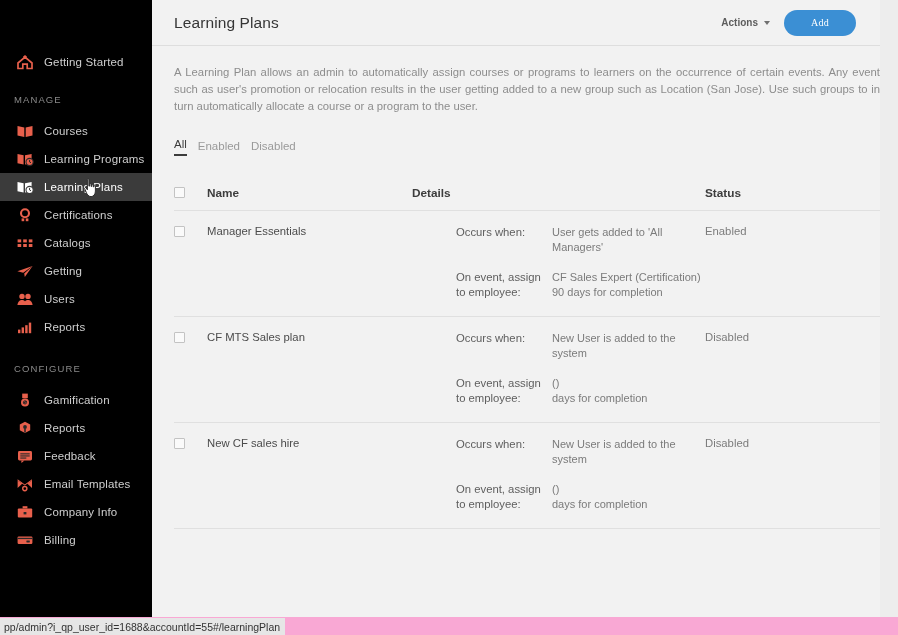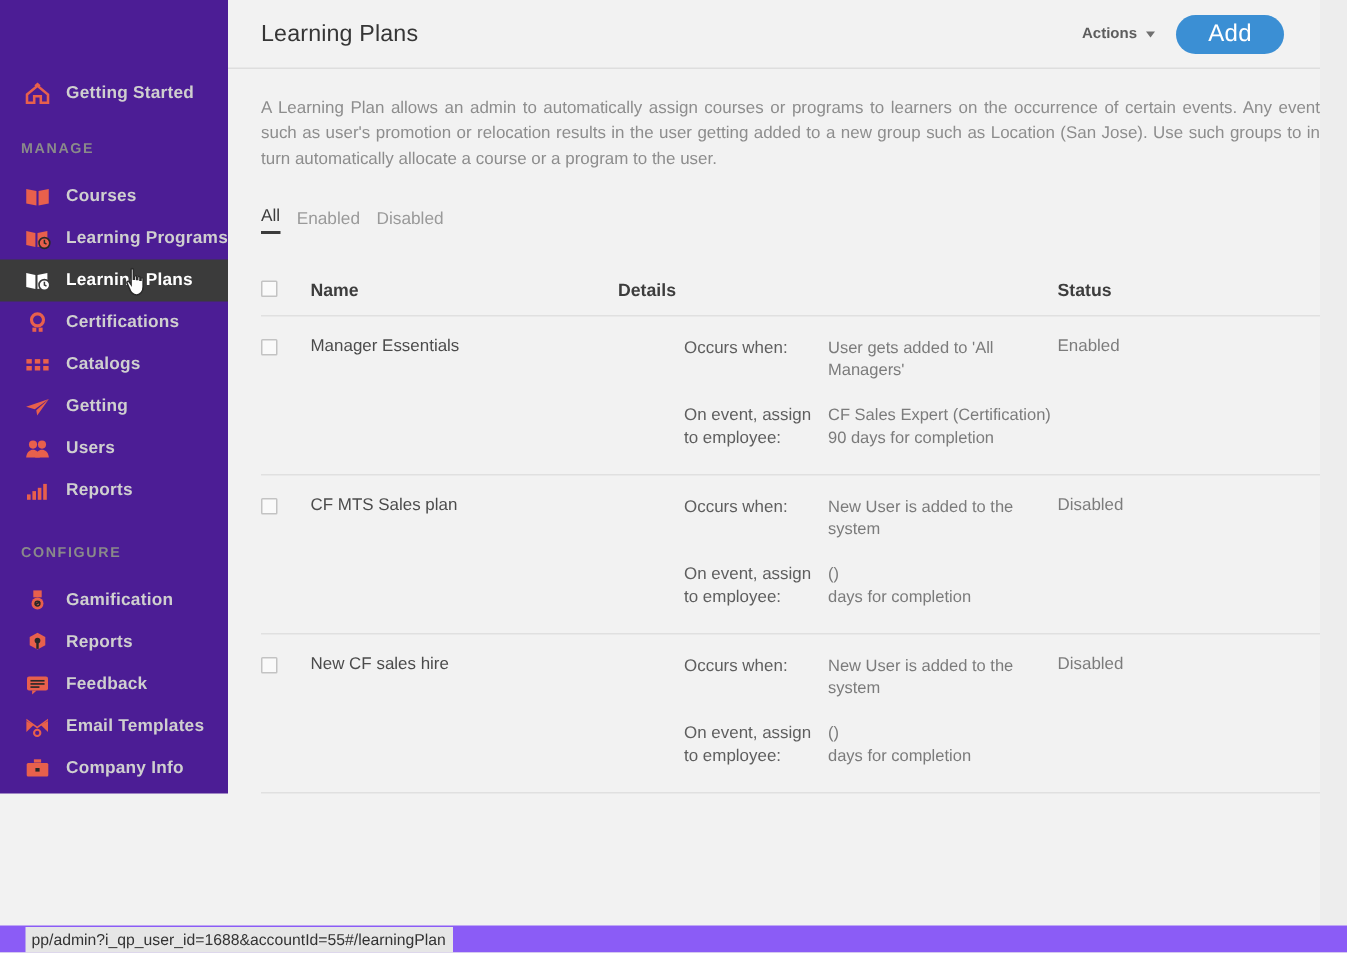--- a/index.html
+++ b/index.html
@@ -14,24 +14,23 @@
   #app {
     position: relative;
     width: 898px; height: 635px;
     background: #f2f2f2;
   }
 
   
   #sidebar {
     position: absolute;
     left: 0; top: 0;
-    width: 152px; height: 529px;
-    background: #4c1d95;
+    width: 152px; height: 617px;
+    background: #000000;
     overflow: hidden;
-    font-weight: bold;
   }
   .nav-item {
     position: relative;
     display: flex;
     align-items: center;
     height: 28px;
     padding-left: 14px;
     margin-bottom: 0;
     cursor: default;
   }
@@ -105,26 +104,26 @@
   .caret {
     width: 0; height: 0;
     border-left: 3.5px solid transparent;
     border-right: 3.5px solid transparent;
     border-top: 4px solid #707070;
     display: inline-block;
   }
   .add-btn {
     background: #3b8fd4;
     color: #fff;
-    font-size: 16px;
+    font-size: 10px;
     border: none;
     border-radius: 14px;
     width: 72px; height: 26px;
     cursor: default;
-    font-family: Liberation Sans, sans-serif;
+    font-family: Liberation Serif, serif;
     letter-spacing: .2px;
     text-align: center;
   }
 
   .page-desc {
     margin: 18px 22px 0 22px;
     width: 706px;
     font-size: 11.3px;
     line-height: 17px;
     color: #8d8d8d;
@@ -204,22 +203,21 @@
     color: #7b7b7b;
     line-height: 15px;
     width: 180px;
   }
 
   
   #statusbar {
     position: absolute;
     left: 0; top: 617px;
     width: 898px; height: 18px;
-    background: #8b5cf6;
-    padding-left: 17px;
+    background: #f9a8d4;
   }
   #status-url {
     display: inline-block;
     background: #e6e6e6;
     color: #333;
     font-size: 10.5px;
     line-height: 18px;
     padding: 0 5px 0 4px;
     white-space: nowrap;
   }

